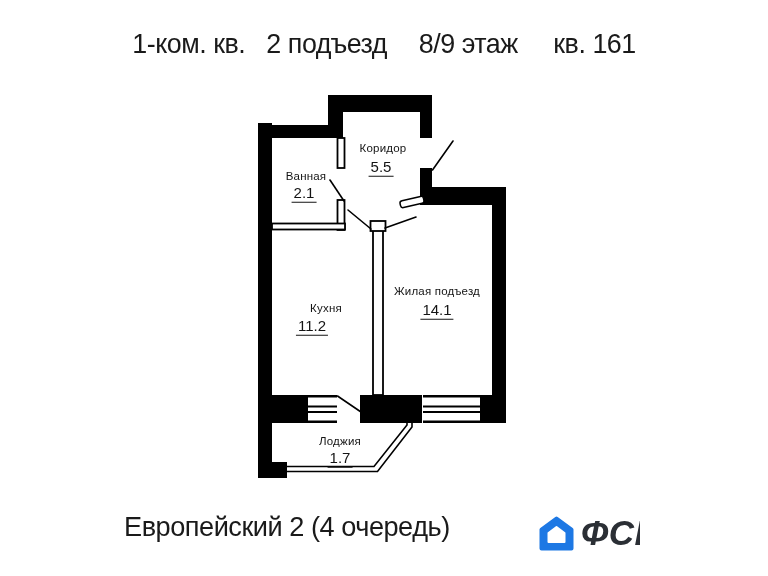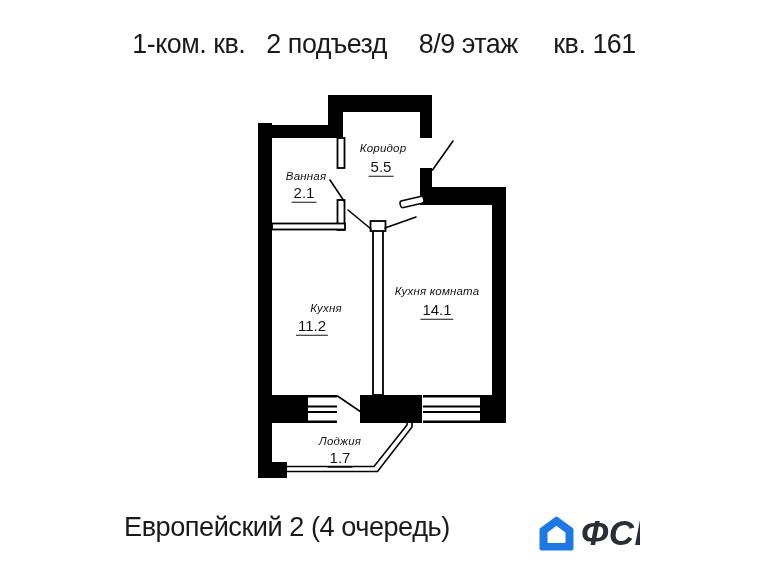--- a/index.html
+++ b/index.html
@@ -14,21 +14,21 @@
     font-size:28px;color:#1a1a1a;font-weight:500;letter-spacing:-0.5px;
     transform:scaleX(0.96);
   }
   .title-row .t-seg{white-space:nowrap;}
   .gap-a{margin-left:22px;} .gap-b{margin-left:33px;} .gap-c{margin-left:37px;}
   
   #plan-svg{position:absolute;left:0;top:0;}
   
   .lbl{
     position:absolute;transform:translate(-50%,-50%);
-    font-size:11.5px;color:#141414;white-space:nowrap;letter-spacing:0.2px;font-style:italic;
+    font-size:11.5px;color:#141414;white-space:nowrap;letter-spacing:0.2px;
   }
   .num{
     position:absolute;transform:translate(-50%,-50%);
     font-size:15px;color:#141414;white-space:nowrap;
     border-bottom:1.3px solid #141414;padding:0 2px 0.5px 2px;
   }
   
   .footer-project{
     position:absolute;left:124px;top:511px;
     font-size:28px;color:#1a1a1a;font-weight:500;letter-spacing:-0.5px;
@@ -110,21 +110,21 @@
 
   <div class="lbl" style="left:383px;top:148px">Коридор</div>
   <div class="num" style="left:381px;top:167px">5.5</div>
 
   <div class="lbl" style="left:306px;top:176px">Ванная</div>
   <div class="num" style="left:304px;top:193px">2.1</div>
 
   <div class="lbl" style="left:326px;top:308px">Кухня</div>
   <div class="num" style="left:312px;top:326px">11.2</div>
 
-  <div class="lbl" style="left:437px;top:291px">Кухня комната</div>
+  <div class="lbl" style="left:437px;top:291px">Жилая подъезд</div>
   <div class="num" style="left:437px;top:310px">14.1</div>
 
   <div class="lbl" style="left:340px;top:441px">Лоджия</div>
   <div class="num" style="left:340px;top:458px">1.7</div>
 
   <div class="footer-project">Европейский 2 (4 очередь)</div>
 
   <div class="logo">
     <svg width="37" height="37" viewBox="0 0 37 37">
       <path d="M3.5,14.5 L18.5,3.5 L33.5,14.5 V33.5 H3.5 Z" stroke-linejoin="round" stroke-width="4" stroke="#1d78e4" fill="#1d78e4"></path>

